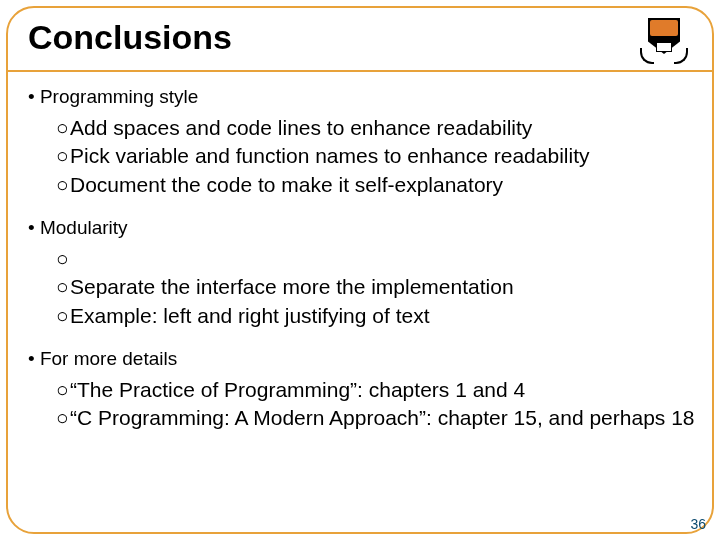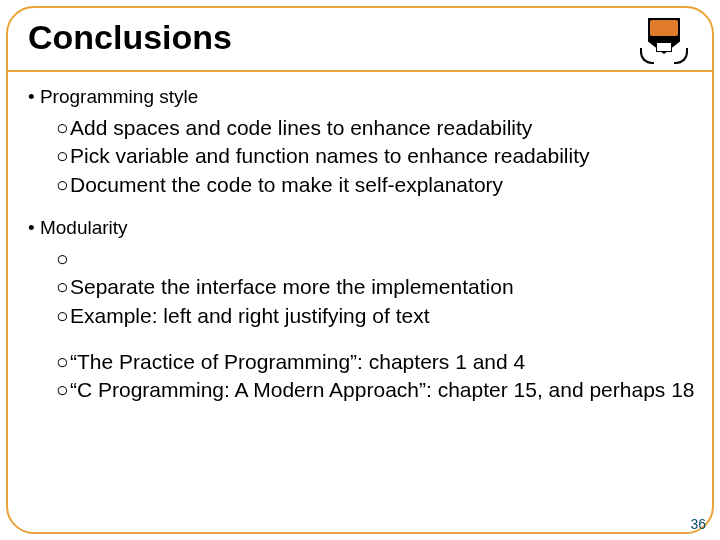--- a/index.html
+++ b/index.html
@@ -170,20 +170,21 @@
           <span>Separate the interface more the implementation</span>
         </div>
       <div class="sub-item">
           <span class="sub-bullet">○</span>
           <span>Example: left and right justifying of text</span>
         </div>
     </div>
   </div>
 
   <div class="section">
+    <div class="section-title">• <span>For more details</span></div>
     <div class="sub-list">
       <div class="sub-item">
           <span class="sub-bullet">○</span>
           <span>“The Practice of Programming”: chapters 1 and 4</span>
         </div>
       <div class="sub-item">
           <span class="sub-bullet">○</span>
           <span>“C Programming: A Modern Approach”: chapter 15, and perhaps 18</span>
         </div>
     </div>

